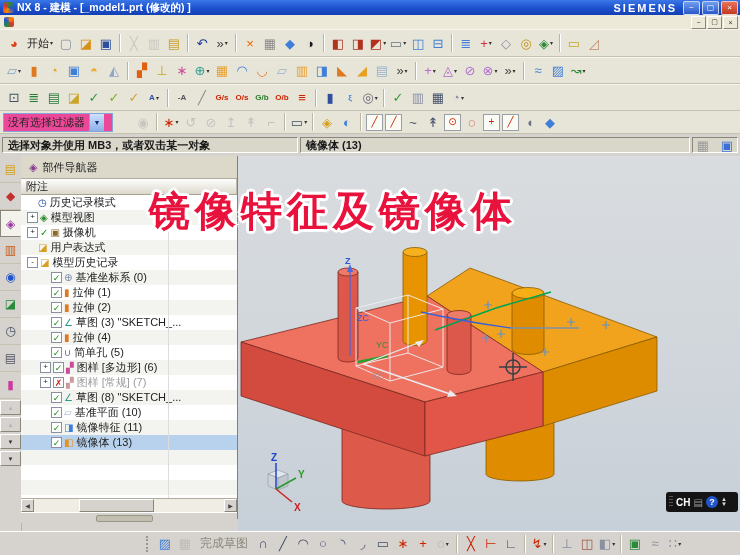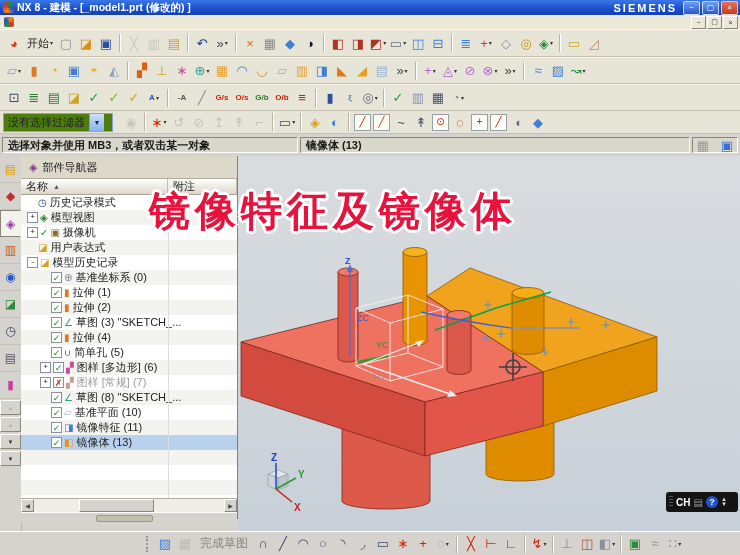--- a/index.html
+++ b/index.html
@@ -35,21 +35,21 @@
   .tbi.wide{padding:0 3px;}
   .tbi .glyph.txt{font-size:8px;font-weight:bold;}
   .tbi.wide .glyph.txt{font-size:11px;font-weight:normal;}
   .tbi .dd{font-size:6px;color:#333;margin-left:1px;}
   .tbi.dis{opacity:.4;}
   .tbi.box{min-width:15px;height:15px;border:1px solid #9aa0a8;background:#fbfbf6;font-size:10px;margin:0 1px;}
   .tb-sep{width:1px;height:18px;background:#b8b4a6;border-right:1px solid #fff;margin:0 3px;flex:none;}
   
   .selbar{position:absolute;left:0;top:111px;width:740px;height:23px;background:#e7e4d8;
     border-bottom:1px solid #c6c2b2;display:flex;align-items:center;padding-left:3px;box-sizing:border-box;}
-  .combo{height:17px;background:#4d7c0f;border:1px solid #86a2d8;display:flex;align-items:stretch;margin-right:8px;flex:none;}
+  .combo{height:17px;background:#ec4899;border:1px solid #86a2d8;display:flex;align-items:stretch;margin-right:20px;flex:none;}
   .combo .val{font-size:11px;padding:1px 4px;white-space:nowrap;display:flex;align-items:center;}
   .combo .btn{width:14px;background:linear-gradient(#cfe0fa,#8cb0ea);border-left:1px solid #86a2d8;
     color:#0a2a7a;font-size:7px;display:flex;align-items:center;justify-content:center;}
   .c1{width:108px;} .c2{width:118px;}
   
   .cuebar{position:absolute;left:0;top:134px;width:740px;height:22px;background:#d6d3ce;
     display:flex;align-items:center;gap:2px;padding:2px;box-sizing:border-box;}
   .cue-cell{border:1px solid;border-color:#8a867a #fff #fff #8a867a;background:#d9d6ca;height:16px;
     display:flex;align-items:center;padding:0 5px;font-size:11px;font-weight:bold;color:#1a1a1a;
     white-space:nowrap;overflow:hidden;box-sizing:border-box;}
@@ -543,24 +543,20 @@
         </span>
       </div>
   </div>
 
   <div class="panel">
     <div class="panel-title">
       <span class="picon">◈</span>
       <span>部件导航器</span>
     </div>
     <div class="colhead">
-      <div class="colcell col-name">
-        <span>名称</span>
-        <span class="sort">▲</span>
-      </div>
       <div class="colcell col-note">
         <span>附注</span>
       </div>
     </div>
     <div class="tree">
         <div class="trow">
           <span style="width: 6px; flex: 0 0 auto;"></span>
           <span class="expspace"></span>
           <span class="ticon" style="color: rgb(47, 79, 159);">◷</span>
           <span class="tlabel">历史记录模式</span>

